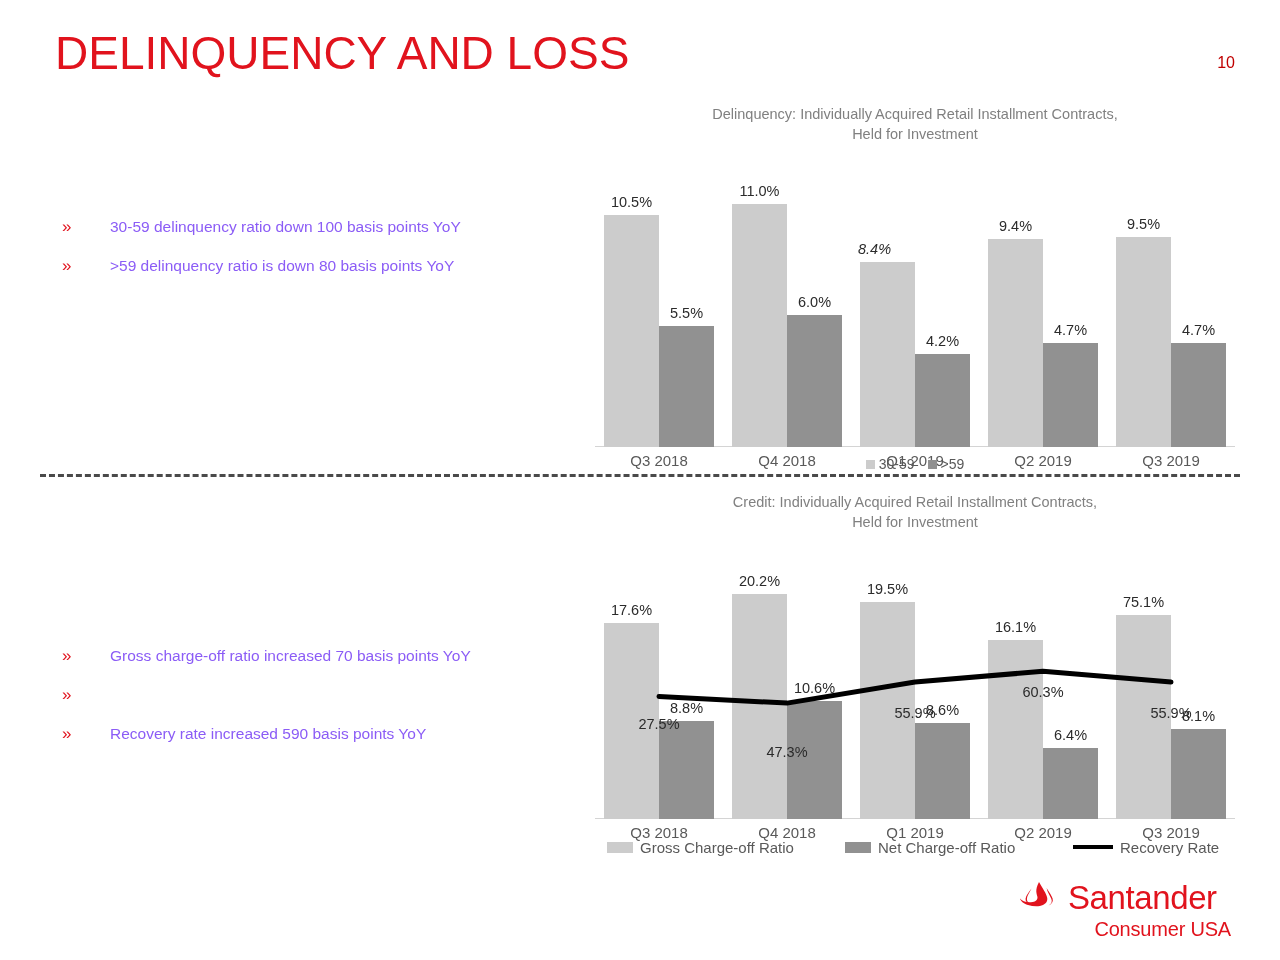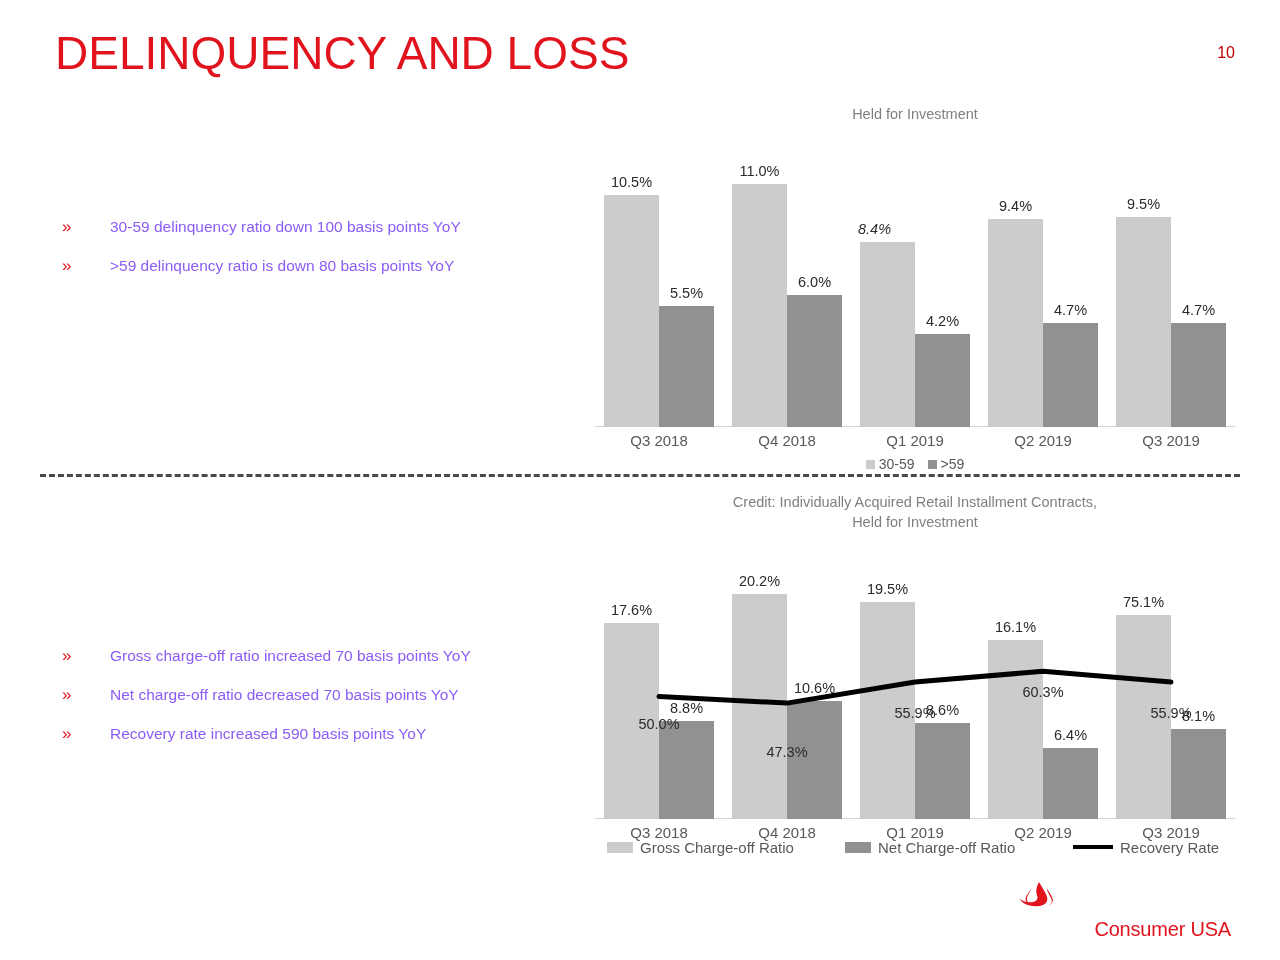--- a/index.html
+++ b/index.html
@@ -27,21 +27,21 @@
     top: 27px;
     font-size: 46px;
     line-height: 52px;
     color: #e1131d;
     letter-spacing: 0px;
     white-space: nowrap;
   }
   #page-number {
     position: absolute;
     right: 45px;
-    top: 44px;
+    top: 54px;
     font-size: 16px;
     color: #c00000;
   }
 
   
   .bullet-list {
     position: absolute;
     left: 62px;
     width: 520px;
   }
@@ -229,30 +229,30 @@
 
   <div id="divider"></div>
 
   <div class="bullet-list" id="bullets-bottom" style="top:645px;">
       <div class="bullet-row">
         <span class="bullet-marker">»</span>
         <span class="bullet-text">Gross charge-off ratio increased 70 basis points YoY</span>
       </div>
       <div class="bullet-row">
         <span class="bullet-marker">»</span>
-        <span class="bullet-text">Net charge-off ratio decreased 70 basis points YoY</span>
       </div>
       <div class="bullet-row">
         <span class="bullet-marker">»</span>
         <span class="bullet-text">Recovery rate increased 590 basis points YoY</span>
       </div>
     </div>
 
   <div class="chart" id="chart1" style="left:595px; top:104px; width:640px;">
     <div class="chart-title">
+      <div>Delinquency: Individually Acquired Retail Installment Contracts,</div>
       <div>Held for Investment</div>
     </div>
     <div class="plot" id="plot1" style="height:265px; margin-top:38px;">
       <div class="axis-line" style="bottom:0;"></div>
     <div class="bar series-a" style="left: 9px; width: 55px; height: 231.875px;"></div>
         <div class="bar-label" style="left: -5px; width: 83px; bottom: 235.875px;">10.5%</div>
         <div class="bar series-a" style="left: 137px; width: 55px; height: 242.917px;"></div>
         <div class="bar-label" style="left: 123px; width: 83px; bottom: 246.917px;">11.0%</div>
         <div class="bar series-a" style="left: 265px; width: 55px; height: 185.5px;"></div>
         <div class="bar-label" style="left: 238px; width: 83px; bottom: 189.5px; font-style: italic;">8.4%</div>
@@ -310,21 +310,21 @@
         <div class="bar-label" style="left: 178px; width: 83px; bottom: 122.045px;">10.6%</div>
         <div class="bar series-b" style="left: 320px; width: 55px; height: 95.7727px;"></div>
         <div class="bar-label" style="left: 306px; width: 83px; bottom: 99.7727px;">8.6%</div>
         <div class="bar series-b" style="left: 448px; width: 55px; height: 71.2727px;"></div>
         <div class="bar-label" style="left: 434px; width: 83px; bottom: 75.2727px;">6.4%</div>
         <div class="bar series-b" style="left: 576px; width: 55px; height: 90.2045px;"></div>
         <div class="bar-label" style="left: 562px; width: 83px; bottom: 94.2045px;">8.1%</div>
         <svg class="line-svg" width="640" height="245">
           <polyline points="64,122.5 192,129.115 320,108.04500000000002 448,97.26500000000001 576,108.04500000000002" fill="none" stroke="#000000" stroke-width="5" stroke-linejoin="round" stroke-linecap="round"></polyline>
         </svg>
-        <div class="line-label" style="left: 0px; width: 128px; top: 140.5px;">50.0%</div>
+        <div class="line-label" style="left: 0px; width: 128px; top: 140.5px;">27.5%</div>
         <div class="line-label" style="left: 128px; width: 128px; top: 169.115px;">47.3%</div>
         <div class="line-label" style="left: 256px; width: 128px; top: 130.045px;">55.9%</div>
         <div class="line-label" style="left: 384px; width: 128px; top: 109.265px;">60.3%</div>
         <div class="line-label" style="left: 512px; width: 128px; top: 130.045px;">55.9%</div>
       </div>
     <div id="cats2" style="position:relative; height:24px;">
         <div class="cat-label" style="left: 0px; width: 128px; top: 5px;">Q3 2018</div>
         <div class="cat-label" style="left: 128px; width: 128px; top: 5px;">Q4 2018</div>
         <div class="cat-label" style="left: 256px; width: 128px; top: 5px;">Q1 2019</div>
         <div class="cat-label" style="left: 384px; width: 128px; top: 5px;">Q2 2019</div>
@@ -348,17 +348,18 @@
 
   <div id="logo">
     <div class="logo-top">
       <span>
         <svg width="42" height="32" viewBox="0 0 42 32" aria-hidden="true">
           <path d="M21 2 C25 9 28 13 29 17 C30 20.5 28.5 23.5 25 25 C21 26.8 15 26.5 10 25 C5.5 23.6 2.5 21 2 18.5 C3.8 21 8 22.6 13 22.3 C17.5 22 20 19.8 19.4 16.8 C18.9 14 16.5 10.4 21 2 Z" fill="#e1131d"></path>
           <path d="M28.5 8 C31.5 12.5 33.8 15.8 34.6 18.6 C35.4 21.6 34 24.2 30.6 25.6 C33.8 23.6 34.4 21.2 33.2 18.4 C32.2 16 29.6 12.6 28.5 8 Z" fill="#e1131d"></path>
           <path d="M13.5 8.5 C11.2 12.6 9.4 15.6 9 18 C8.5 20.8 9.8 22.8 12.6 23.9 C9 23.2 7.2 21.3 7.6 18.4 C8 15.8 10.6 12.4 13.5 8.5 Z" fill="#e1131d"></path>
         </svg>
       </span>
+      <span class="logo-word">Santander</span>
     </div>
     <div class="logo-sub">Consumer USA</div>
   </div>
 
 </div>
 
 </body></html>

